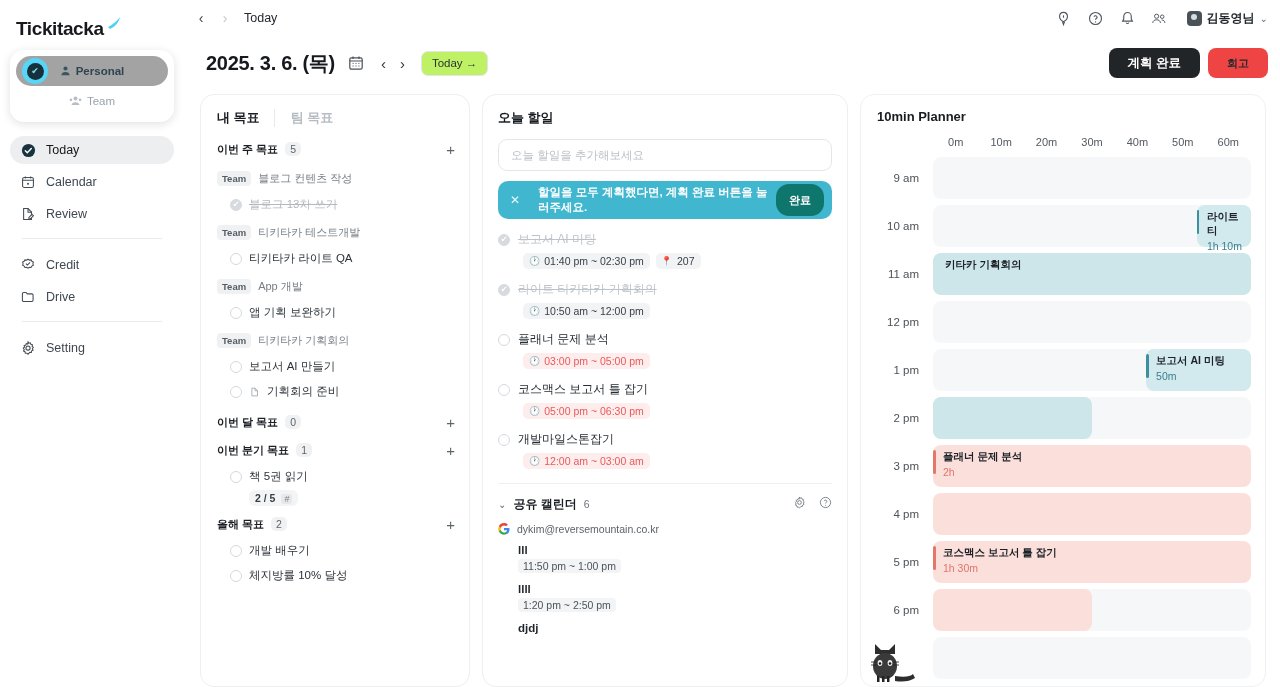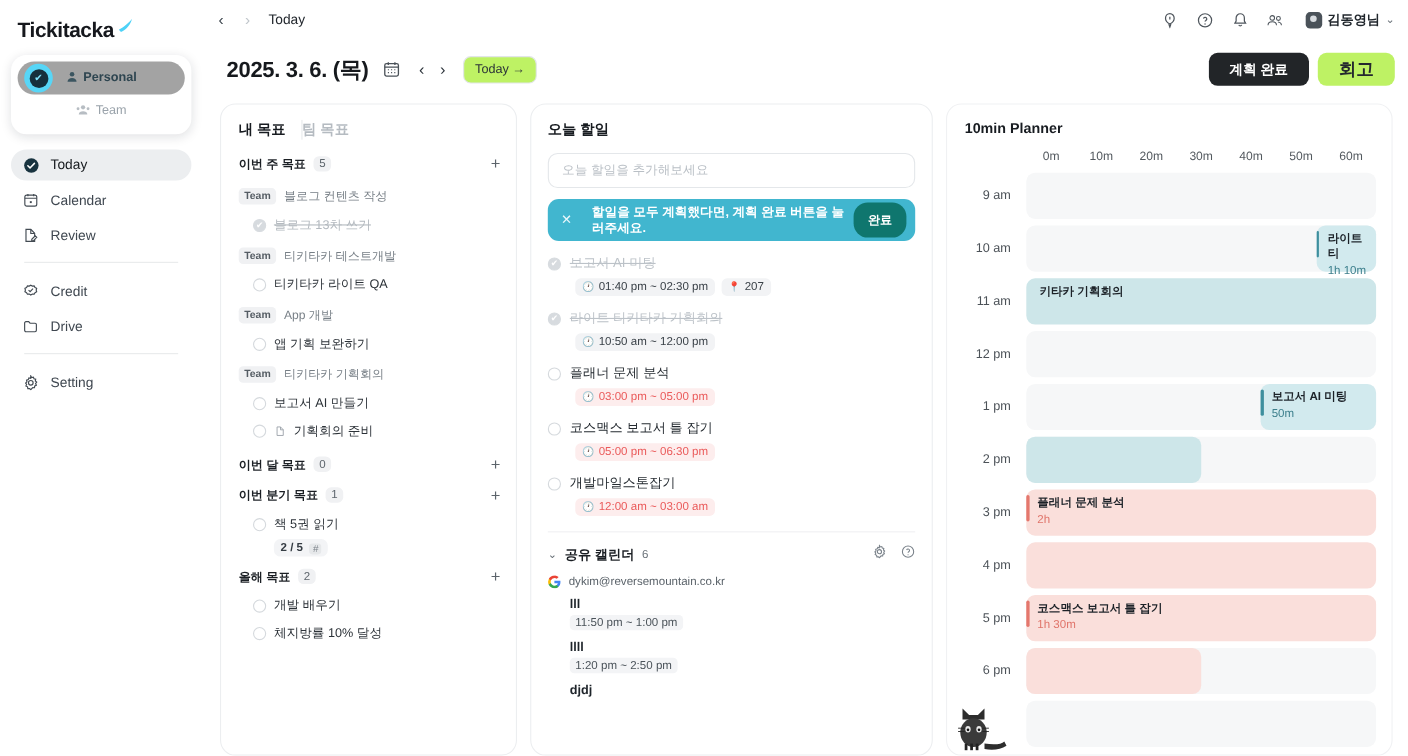--- a/index.html
+++ b/index.html
@@ -57,33 +57,33 @@
   .user-caret { font-size:10px; color:#6b737a; }
 
   .datebar { height:54px; display:flex; align-items:center; padding: 0 12px 0 22px; }
   .date-title { font-size:20px; font-weight:700; color:#16191d; letter-spacing:-0.3px; }
   .date-ico { margin-left:13px; width:17px;height:17px; color:#4a5158; display:flex;align-items:center;justify-content:center; }
   .date-nav { display:flex; align-items:center; gap:14px; margin-left:16px; }
   .date-nav span { font-size:15px; color:#2d343b; }
   .today-btn { margin-left:16px; border:1px solid #e2e5e8; background:#bef264; border-radius:7px; height:25px; padding:0 10px; font-size:11.5px; color:#2b3238; display:flex; align-items:center; gap:4px; font-family:inherit; }
   .datebar-spacer { flex:1; }
   .btn-dark { background:#222528; color:#fff; border:none; border-radius:8px; height:30px; padding:0 19px; font-size:12.5px; font-weight:600; font-family:inherit; }
-  .btn-grey { background:#bef264; color:#24292e; border:none; border-radius:8px; height:30px; padding:0 19px; font-size:16px; font-weight:600; margin-left:8px; font-family:inherit; }
+  .btn-grey { background:#ef4444; color:#24292e; border:none; border-radius:8px; height:30px; padding:0 19px; font-size:11px; font-weight:600; margin-left:8px; font-family:inherit; }
 
   
   .columns { flex:1; display:flex; gap:12px; padding: 4px 14px 0 16px; min-height:0; }
   .card { background:#fff; border:1px solid #eceef0; border-radius:14px; overflow:hidden; position:relative; }
   .col-goals { flex:0 0 270px; }
   .col-todo  { flex:1 1 auto; }
   .col-plan  { flex:0 0 406px; border-color:#f0f1f3; }
 
   
   .goal-tabs { display:flex; align-items:center; gap:0; padding: 14px 0 8px 16px; }
   .gtab { font-size:13px; font-weight:700; color:#181c21; padding-right:14px; }
-  .gtab.dim { color:#b5bbc1; font-weight:600; border-left:1px solid #e7e9eb; }
+  .gtab.dim { color:#b5bbc1; font-weight:600; padding-left:16px; border-left:1px solid #e7e9eb; }
   .goal-scroll { height: calc(100% - 44px); overflow:hidden; padding: 0 14px 0 16px; }
   .goal-head { display:flex; align-items:center; height:28px; }
   .goal-head-t { font-size:11px; font-weight:700; color:#1b1f24; }
   .goal-count { font-size:10.5px; color:#5d656c; background:#f0f1f3; border-radius:5px; padding:1px 5px; margin-left:7px; }
   .goal-plus { margin-left:auto; font-size:15px; color:#5c646b; line-height:1; }
   .grp { margin-top:8px; }
   .grp-head { display:flex; align-items:center; gap:7px; margin-bottom:6px; }
   .team-pill { font-size:9.5px; font-weight:700; color:#555d64; background:#f0f1f3; border-radius:4px; padding:2px 5px; }
   .grp-title { font-size:11px; color:#777f86; }
   .task { display:flex; align-items:center; gap:7px; padding: 5px 0 5px 13px; }

